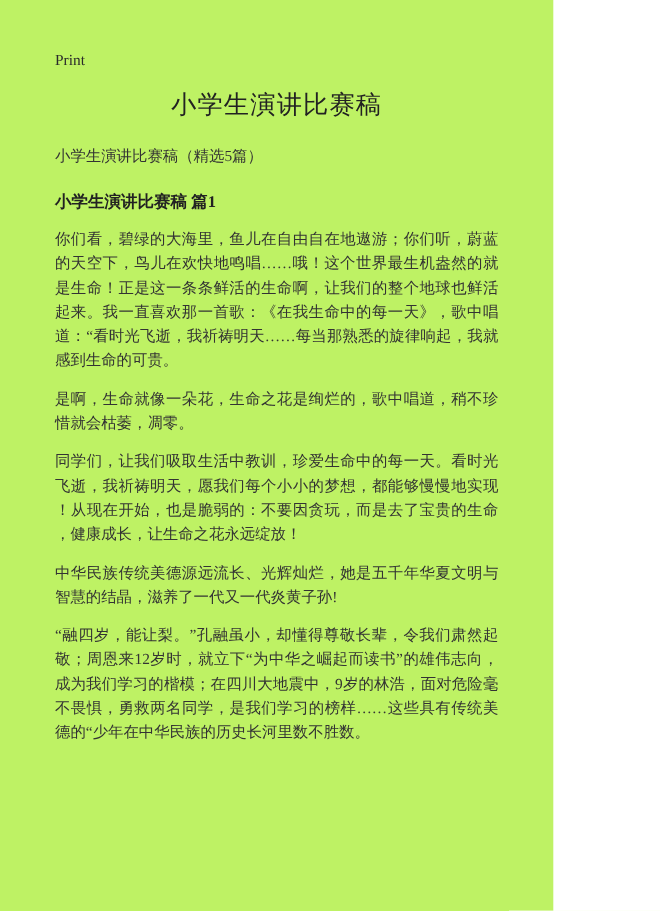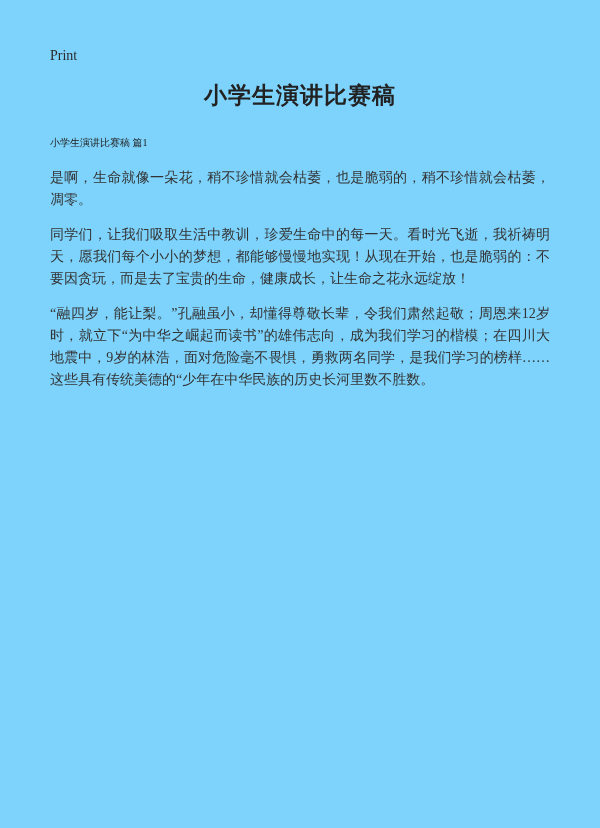--- a/index.html
+++ b/index.html
@@ -9,37 +9,37 @@
   }
   body {
     width: 600px;
     height: 828px;
     overflow: hidden;
     color: #333333;
     font-family: "Liberation Serif", "DejaVu Serif", serif;
   }
   .page {
     box-sizing: border-box;
-    width: 600px;
+    width: 503px;
     height: 828px;
     padding: 46px 50px 0 50px;
-    background: #7dd3fc;
+    background: #bef264;
   }
   .print-link {
     display: inline-block;
     font-size: 14px;
     line-height: 16px;
     margin: 0 0 10px 0;
     color: #2b2b2b;
     cursor: pointer;
   }
   .doc-title {
     font-size: 23px;
     line-height: 28px;
-    font-weight: bold;
+    font-weight: normal;
     text-align: center;
     color: #222222;
     margin: 8px 0 22px 0;
     letter-spacing: 1px;
   }
   .subtitle {
     font-size: 14px;
     line-height: 22px;
     margin: 0 0 12px 0;
     color: #333333;
@@ -47,46 +47,49 @@
   .para {
     font-size: 14px;
     line-height: 22px;
     margin: 0 0 13px 0;
     text-align: justify;
     word-break: break-all;
     line-break: anywhere;
     color: #333333;
   }
   .sec-heading {
-    font-size: 10px;
+    font-size: 15px;
     line-height: 22px;
-    font-weight: normal;
+    font-weight: bold;
     color: #222222;
     margin: 19px 0 13px 0;
   }
 </style>
 </head>
 <body>
 
 <div class="page">
 
   <span class="print-link">Print</span>
 
   <h1 class="doc-title">小学生演讲比赛稿</h1>
 
+  <p class="subtitle">小学生演讲比赛稿（精选5篇）</p>
 
 
   <h2 class="sec-heading">小学生演讲比赛稿 篇1</h2>
 
 
+  <p class="para">你们看，碧绿的大海里，鱼儿在自由自在地遨游；你们听，蔚蓝的天空下，鸟儿在欢快地鸣唱……哦！这个世界最生机盎然的就是生命！正是这一条条鲜活的生命啊，让我们的整个地球也鲜活起来。我一直喜欢那一首歌：《在我生命中的每一天》，歌中唱道：“看时光飞逝，我祈祷明天……每当那熟悉的旋律响起，我就感到生命的可贵。</p>
 
 
-  <p class="para">是啊，生命就像一朵花，稍不珍惜就会枯萎，也是脆弱的，稍不珍惜就会枯萎，凋零。</p>
+  <p class="para">是啊，生命就像一朵花，生命之花是绚烂的，歌中唱道，稍不珍惜就会枯萎，凋零。</p>
 
   <p class="para">同学们，让我们吸取生活中教训，珍爱生命中的每一天。看时光飞逝，我祈祷明天，愿我们每个小小的梦想，都能够慢慢地实现！从现在开始，也是脆弱的：不要因贪玩，而是去了宝贵的生命，健康成长，让生命之花永远绽放！</p>
 
 
+  <p class="para">中华民族传统美德源远流长、光辉灿烂，她是五千年华夏文明与智慧的结晶，滋养了一代又一代炎黄子孙!</p>
 
   <p class="para">“融四岁，能让梨。”孔融虽小，却懂得尊敬长辈，令我们肃然起敬；周恩来12岁时，就立下“为中华之崛起而读书”的雄伟志向，成为我们学习的楷模；在四川大地震中，9岁的林浩，面对危险毫不畏惧，勇救两名同学，是我们学习的榜样……这些具有传统美德的“少年在中华民族的历史长河里数不胜数。</p>
 
   
 
 </div>
 
 </body></html>

